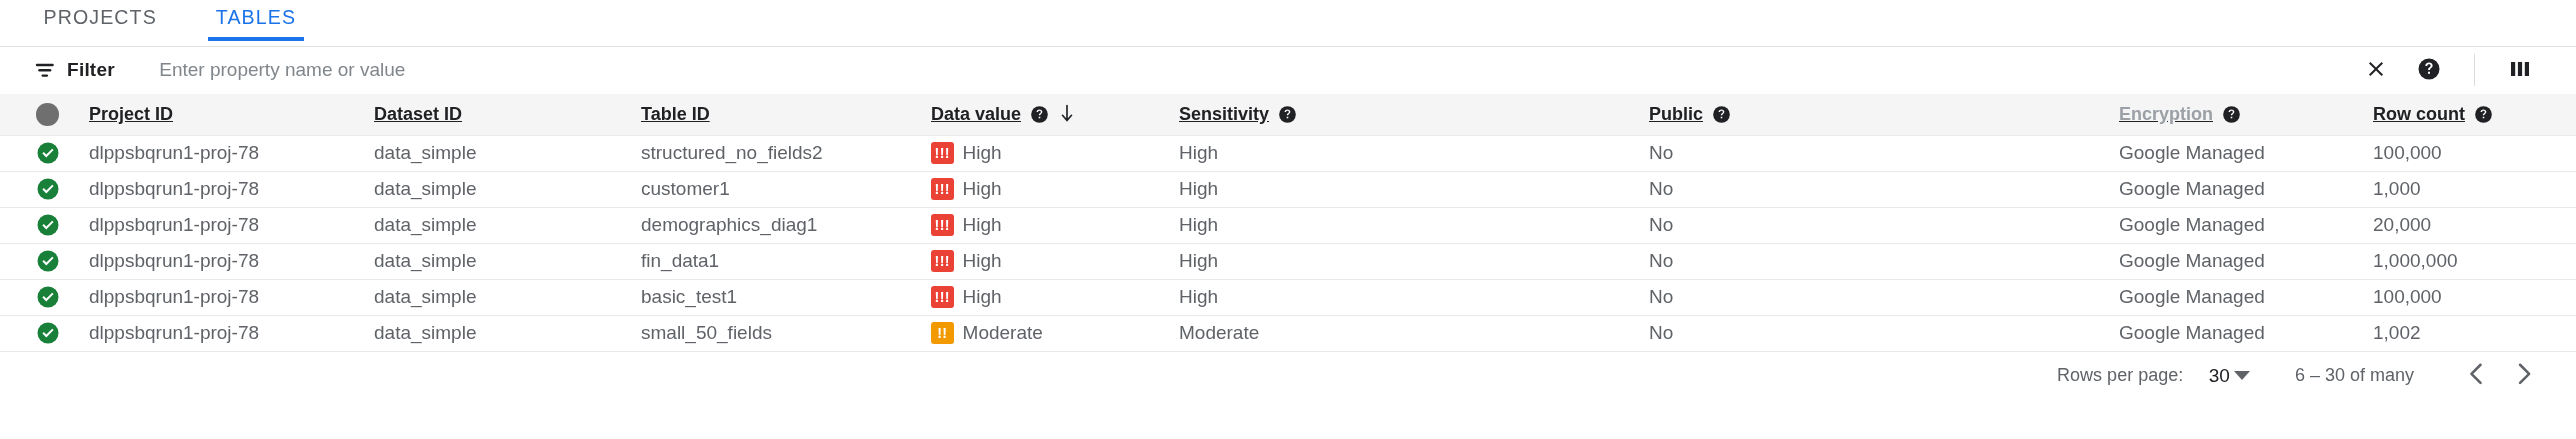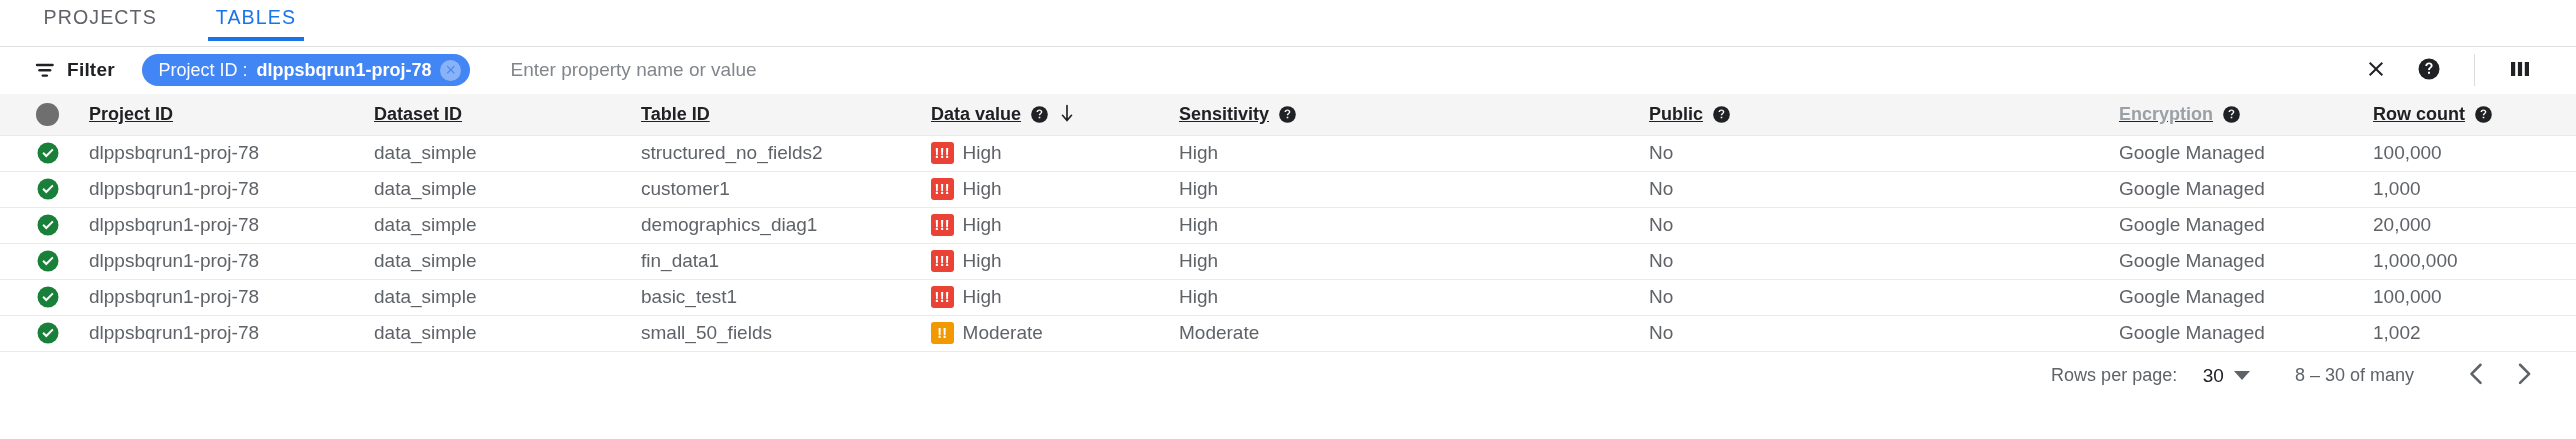--- a/index.html
+++ b/index.html
@@ -175,21 +175,21 @@
     height: 48px;
     display: flex;
     align-items: center;
     justify-content: flex-end;
     padding-right: 29px;
     gap: 0;
     background: #fff;
   }
   .rpp-label { font-size: 18px; color: #5f6368; margin-right: 25.6px; }
   .rpp-select {
-    display: inline-flex; align-items: center; gap: 10px;
+    display: inline-flex; align-items: center; gap: 4px;
     font-size: 19px; color: #202124; font-weight: 500; cursor: pointer;
     margin-right: 45px;
   }
   .caret { width: 0; height: 0; border-left: 8.3px solid transparent; border-right: 8.3px solid transparent; border-top: 9px solid #5f6368; display: inline-block; }
   .range { font-size: 18px; color: #5f6368; margin-right: 39px; }
   .pager-btn {
     width: 47px; height: 47px; display: flex; align-items: center; justify-content: center;
     cursor: pointer; background: transparent; border: none;
   }
 </style>
@@ -209,29 +209,20 @@
       <span class="filter-icon">
         <svg viewBox="0 0 24 20" width="19.6" height="16.6" aria-hidden="true">
           <rect x="1" y="2" width="22" height="3" rx="1.5" fill="#202124"></rect>
           <rect x="4" y="8.5" width="16" height="3" rx="1.5" fill="#202124"></rect>
           <rect x="8" y="15" width="8" height="3" rx="1.5" fill="#202124"></rect>
         </svg>
       </span>
       <span class="filter-label">Filter</span>
     </div>
 
-    <div class="chip">
-      <span class="chip-key">Project ID :</span>
-      <span class="chip-val">dlppsbqrun1-proj-78</span>
-      <span class="chip-x">
-        <svg viewBox="0 0 24 24" width="13.5" height="13.5" aria-hidden="true">
-          <path d="M6.4 5 5 6.4 10.6 12 5 17.6 6.4 19 12 13.4 17.6 19 19 17.6 13.4 12 19 6.4 17.6 5 12 10.6z" fill="#4285f4"></path>
-        </svg>
-      </span>
-    </div>
 
     <input class="filter-input" type="text" placeholder="Enter property name or value" style="">
 
     <div class="bar-actions">
       <button class="icon-btn">
         <span>
           <svg viewBox="0 0 24 24" width="24" height="24" aria-hidden="true">
             <path d="M19 6.4 17.6 5 12 10.6 6.4 5 5 6.4 10.6 12 5 17.6 6.4 19 12 13.4 17.6 19 19 17.6 13.4 12z" fill="#202124"></path>
           </svg>
         </span>
@@ -493,21 +484,21 @@
         </tr>
       </tbody>
   </table>
 
   <div class="footer">
     <span class="rpp-label">Rows per page:</span>
     <span class="rpp-select">
       <span>30</span>
       <span class="caret"></span>
     </span>
-    <span class="range">8 – 30 of many</span>
+    <span class="range">6 – 30 of many</span>
     <button class="pager-btn">
       <span>
         <svg viewBox="0 0 24 24" width="25.6" height="25.6" aria-hidden="true">
           <path d="M15.5 3.5 7 12l8.5 8.5" stroke="#5f6368" stroke-width="2.4" fill="none" stroke-linecap="round" stroke-linejoin="round"></path>
         </svg>
       </span>
     </button>
     <button class="pager-btn">
       <span>
         <svg viewBox="0 0 24 24" width="25.6" height="25.6" aria-hidden="true">

